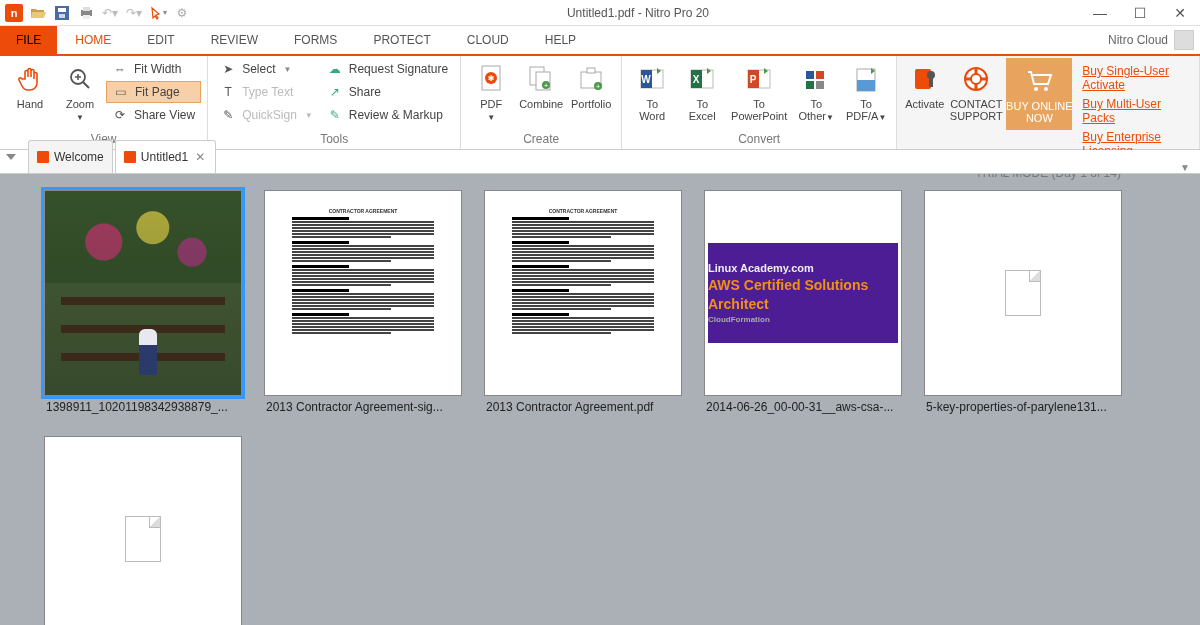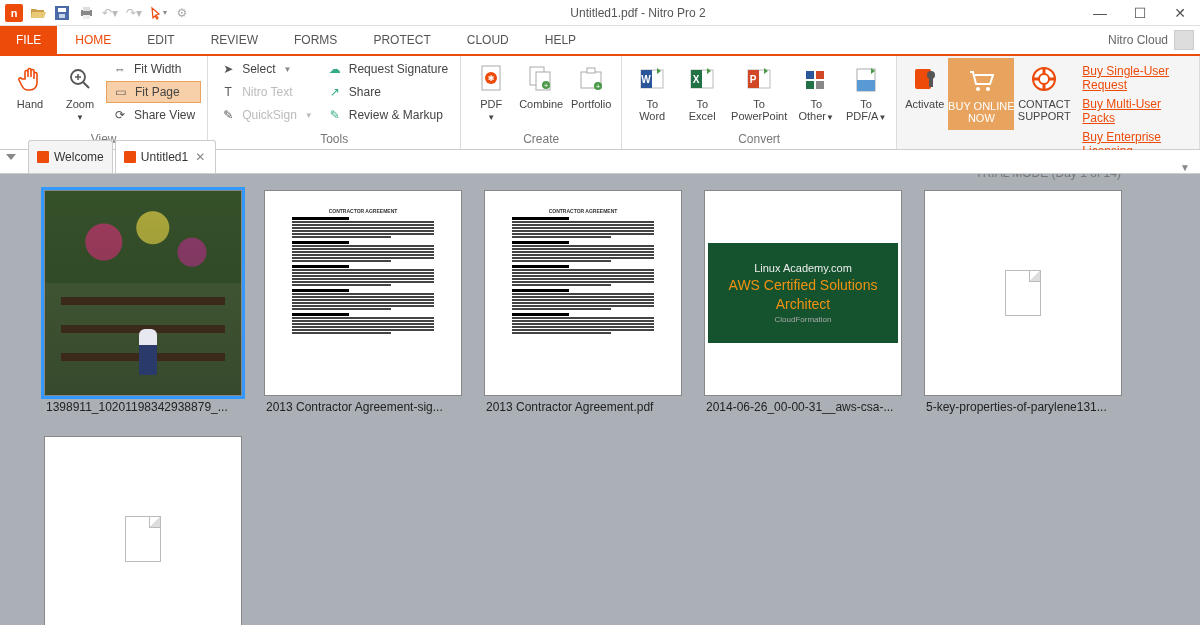--- a/index.html
+++ b/index.html
@@ -9,21 +9,21 @@
 .titlebar { height:26px; background:#fff; display:flex; align-items:center; border-bottom:1px solid #e0e0e0; }
 .quick-access { display:flex; align-items:center; gap:4px; padding:0 4px; }
 .qa-btn { width:20px; height:20px; display:flex; align-items:center; justify-content:center; cursor:pointer; color:#555; }
 .app-icon { width:18px; height:18px; background:#ed4b0a; border-radius:2px; display:flex; align-items:center; justify-content:center; color:#fff; font-size:11px; font-weight:bold; }
 .title-center { flex:1; text-align:center; color:#555; font-size:12px; }
 .win-controls { display:flex; }
 .win-btn { width:40px; height:26px; display:flex; align-items:center; justify-content:center; cursor:pointer; color:#555; font-size:14px; }
 
 
 .ribbon-tabs { height:28px; display:flex; align-items:stretch; background:#fff; padding-left:0; }
-.file-tab { background:#ed4b0a; color:#ffffff; padding:4px 16px; display:flex; align-items:center; font-size:12px; cursor:pointer; }
+.file-tab { background:#ed4b0a; color:#000000; padding:4px 16px; display:flex; align-items:center; font-size:12px; cursor:pointer; }
 .tab { padding:0 18px; display:flex; align-items:center; color:#555; cursor:pointer; font-size:12px; }
 .tab.active { color:#ed4b0a; }
 .ribbon-tabs-right { margin-left:auto; display:flex; align-items:center; padding-right:6px; gap:6px; color:#666; }
 .avatar { width:20px; height:20px; background:#ddd; border:1px solid #ccc; }
 
 .ribbon-line { height:2px; background:#ed4b0a; }
 
 
 .ribbon { display:flex; background:#fff; border-bottom:1px solid #ccc; height:94px; }
 .group { border-right:1px solid #ddd; padding:2px 6px 0 6px; display:flex; flex-direction:column; }
@@ -59,21 +59,21 @@
 .thumb-label { font-size:12px; color:#222; padding:4px 2px 0; white-space:nowrap; overflow:hidden; text-overflow:ellipsis; }
 
 
 .docpage { width:170px; height:190px; background:#fff; padding:10px 14px; }
 .docpage .t { font-size:5px; font-weight:bold; text-align:center; margin-bottom:3px; }
 .docpage .line { height:2px; background:#444; margin:1px 0; }
 .docpage .line.sh { width:70%; }
 .docpage .hd { height:3px; background:#000; margin:3px 0 1px; width:40%; }
 
 
-.aws { width:190px; height:100px; background:#14532d; display:flex; flex-direction:column; align-items:center; justify-content:center; color:#ccc; font-size:10px; gap:3px; }
+.aws { width:190px; height:100px; background:#4c1d95; display:flex; flex-direction:column; justify-content:center; color:#ccc; font-size:10px; gap:3px;font-weight:bold; }
 .aws .la { color:#eee; font-size:11px; }
 .aws .or { color:#f29111; font-size:14px; }
 
 
 .blank-ico { width:36px; height:46px; background:#fff; border:1px solid #bbb; position:relative; }
 .blank-ico::after { content:""; position:absolute; top:0; right:0; width:10px; height:10px; background:linear-gradient(135deg,#fff 50%,#ddd 50%); border-left:1px solid #bbb; border-bottom:1px solid #bbb; }
 
 
 .photo { width:100%; height:100%; background:
   linear-gradient(180deg, rgba(40,60,30,0.3), rgba(30,40,25,0.5)),
@@ -118,21 +118,21 @@
     <div class="qa-btn" style="color:#bbb;">↶▾</div>
     <div class="qa-btn" style="color:#bbb;">↷▾</div>
     <div class="qa-btn">
         <svg width="14" height="14" viewBox="0 0 14 14">
           <path fill="none" stroke="#ed4b0a" stroke-width="1.2" d="M3 2l7 6-3 1 2 3-1 1-2-3-2 2z"></path>
         </svg>
         <span style="font-size:8px;color:#888;">▾</span>
       </div>
     <div class="qa-btn" style="color:#aaa;">⚙</div>
   </div>
-  <div class="title-center">Untitled1.pdf - Nitro Pro 2</div>
+  <div class="title-center">Untitled1.pdf - Nitro Pro 20</div>
   <div class="win-controls">
     <div class="win-btn">—</div>
     <div class="win-btn">☐</div>
     <div class="win-btn">✕</div>
   </div>
 </div>
 
 <div class="ribbon-tabs">
   <div class="file-tab">FILE</div>
   <div class="tab active">HOME</div>
@@ -193,21 +193,21 @@
   <div class="group">
     <div class="group-content">
       <div class="stack">
         <div class="small-btn">
             <span class="si">➤</span>
             <span>Select</span>
             <span style="font-size:8px;color:#888;margin-left:2px;">▼</span>
           </div>
         <div class="small-btn" style="color:#bbb;">
             <span class="si">T</span>
-            <span>Nitro Text</span>
+            <span>Type Text</span>
           </div>
         <div class="small-btn" style="color:#bbb;">
             <span class="si">✎</span>
             <span>QuickSign</span>
             <span style="font-size:8px;margin-left:2px;">▼</span>
           </div>
       </div>
       <div class="stack">
         <div class="small-btn">
             <span class="si" style="color:#3a8;">☁</span>
@@ -334,44 +334,44 @@
       <div class="big-btn">
           <div class="ico">
             <svg width="28" height="28" viewBox="0 0 28 28">
               <rect x="4" y="4" width="16" height="20" rx="2" fill="#ed4b0a"></rect>
               <circle cx="20" cy="10" r="4" fill="#555"></circle>
               <rect x="18" y="12" width="4" height="10" fill="#555"></rect>
             </svg>
           </div>
           <div class="lbl">Activate</div>
         </div>
+      <div class="big-btn" style="width:56px;">
+          <div class="ico">
+            <svg width="28" height="28" viewBox="0 0 28 28">
+              <circle cx="14" cy="14" r="11" fill="#fff" stroke="#ed4b0a" stroke-width="2"></circle>
+              <circle cx="14" cy="14" r="5" fill="#fff" stroke="#ed4b0a" stroke-width="2"></circle>
+              <path stroke="#ed4b0a" stroke-width="3" d="M14 3v6M14 19v6M3 14h6M19 14h6"></path>
+            </svg>
+          </div>
+          <div class="lbl" style="white-space:pre;">CONTACT
+SUPPORT</div>
+        </div>
       <div class="big-btn buy-btn" style="width:66px;padding:6px 2px;">
           <div class="ico">
             <svg width="30" height="26" viewBox="0 0 30 26">
               <path fill="none" stroke="#fff" stroke-width="2" d="M4 4h3l3 12h14l3-9H9"></path>
               <circle cx="12" cy="21" r="2" fill="#fff"></circle>
               <circle cx="22" cy="21" r="2" fill="#fff"></circle>
             </svg>
           </div>
           <div class="lbl" style="white-space:pre;">BUY ONLINE
 NOW</div>
         </div>
-      <div class="big-btn" style="width:56px;">
-          <div class="ico">
-            <svg width="28" height="28" viewBox="0 0 28 28">
-              <circle cx="14" cy="14" r="11" fill="#fff" stroke="#ed4b0a" stroke-width="2"></circle>
-              <circle cx="14" cy="14" r="5" fill="#fff" stroke="#ed4b0a" stroke-width="2"></circle>
-              <path stroke="#ed4b0a" stroke-width="3" d="M14 3v6M14 19v6M3 14h6M19 14h6"></path>
-            </svg>
-          </div>
-          <div class="lbl" style="white-space:pre;">CONTACT
-SUPPORT</div>
-        </div>
       <div class="stack" style="padding:4px 8px;">
-        <a class="hyperlink">Buy Single-User Request</a>
+        <a class="hyperlink">Buy Single-User Activate</a>
         <a class="hyperlink">Buy Multi-User Packs</a>
         <a class="hyperlink">Buy Enterprise Licensing</a>
       </div>
     </div>
     <div class="group-label">TRIAL MODE (Day 1 of 14)</div>
   </div>
 </div>
 
 <div class="doc-tabs">
   <div class="expand-tri"></div>

